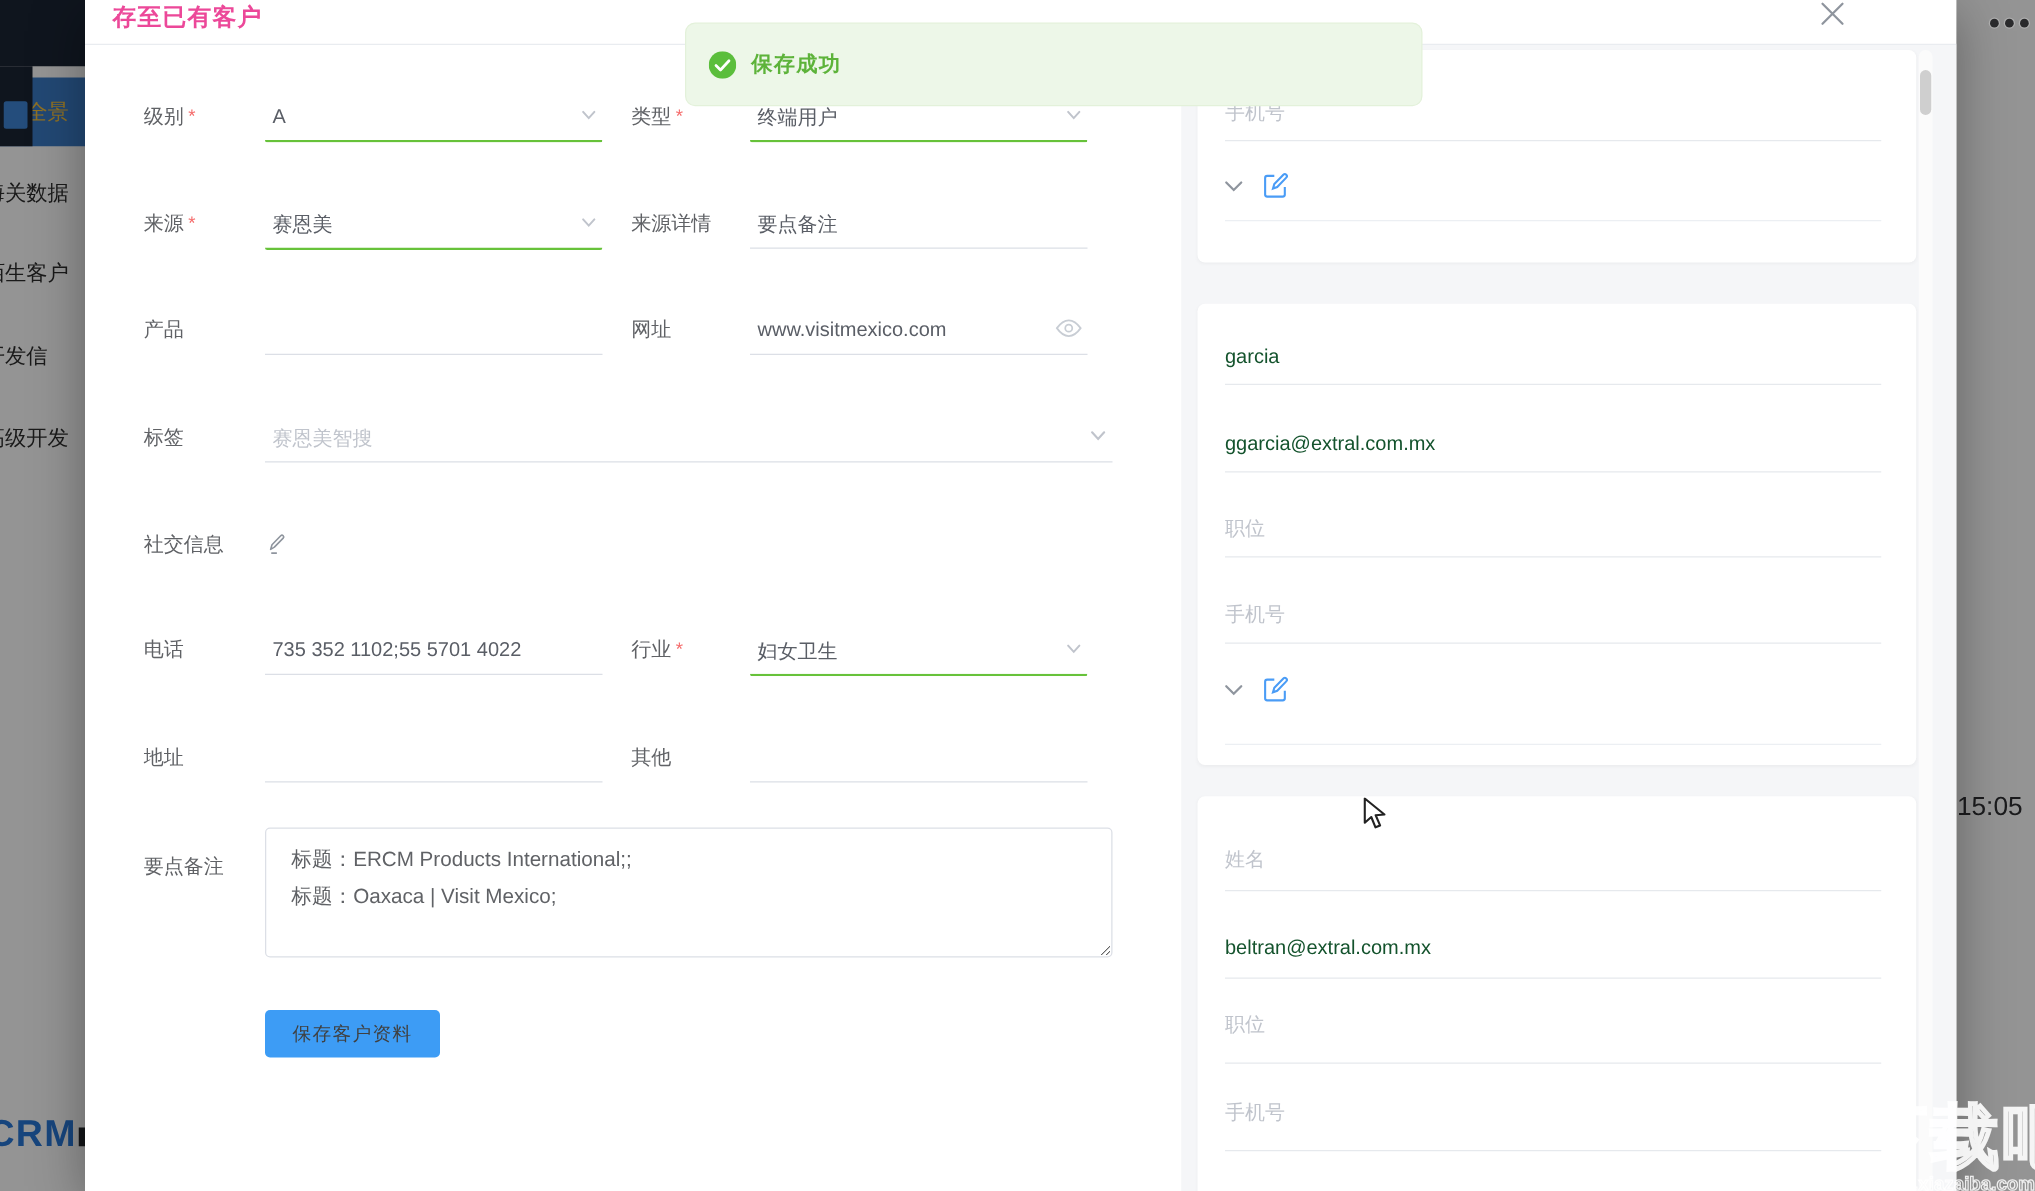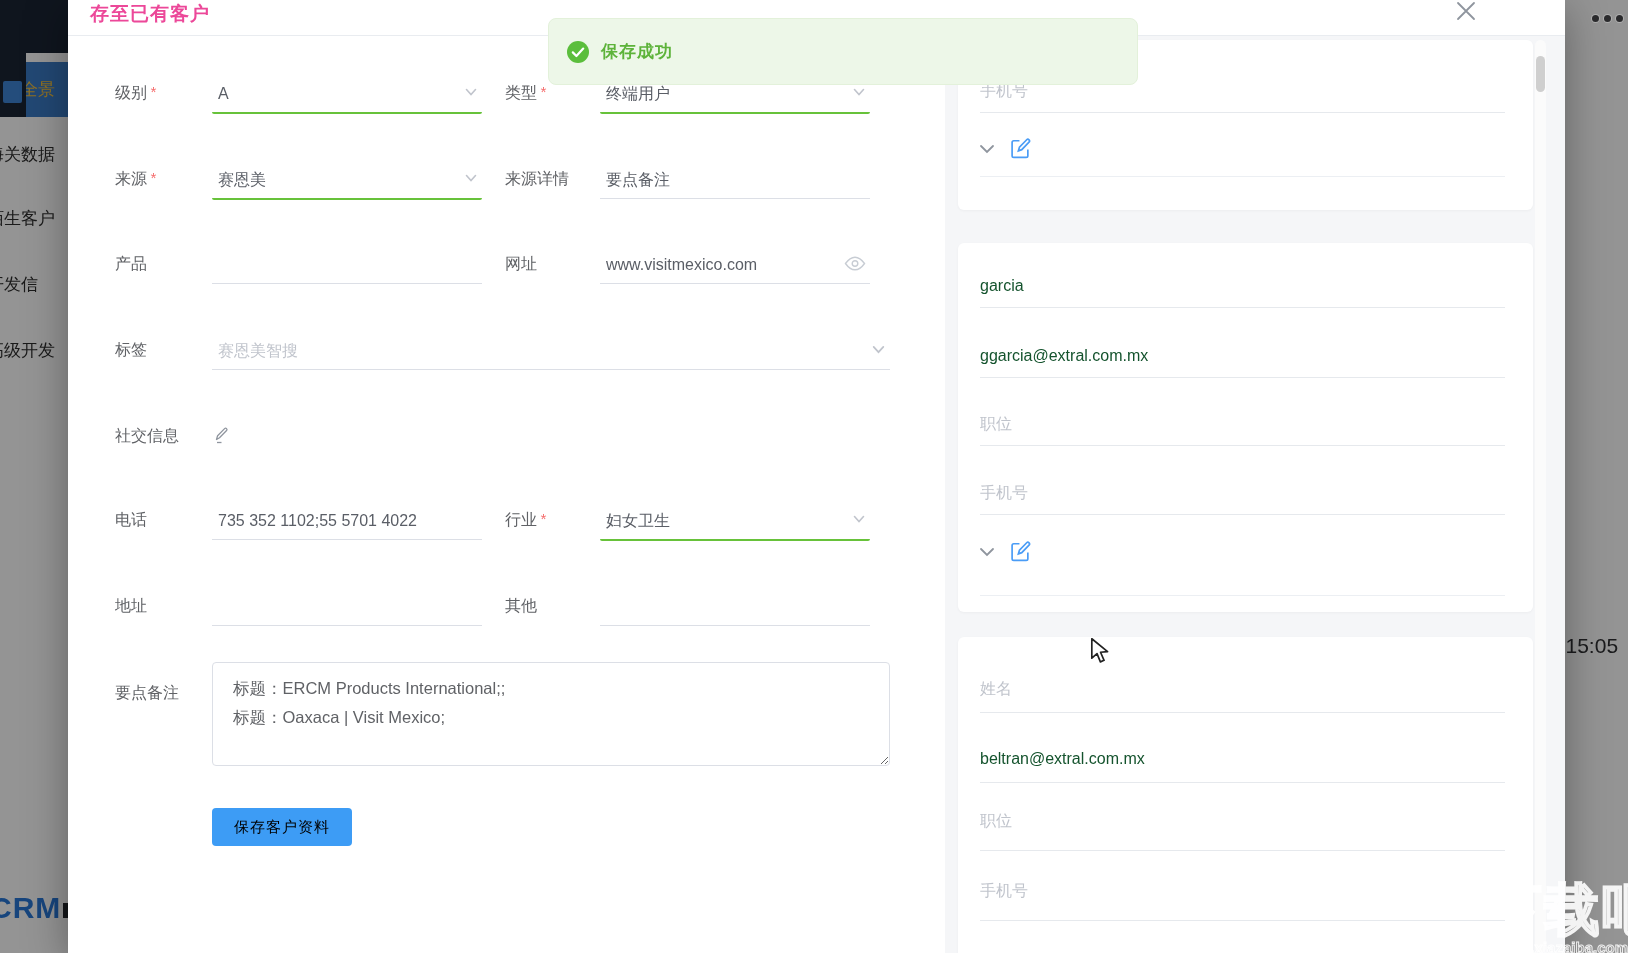--- a/index.html
+++ b/index.html
@@ -38,21 +38,21 @@
   .fctl{height:36px;display:flex;align-items:center;font-size:16px;color:#5a5e66;white-space:nowrap;overflow:hidden;}
   .fctl .val{flex:1;padding-left:6px;}
   .fctl .chev{flex:0 0 auto;margin-right:4px;}
   .ul-green{border-bottom:2px solid #67c23a;border-radius:0 0 2px 2px;}
   .ul-gray{border-bottom:1px solid #dcdfe6;}
   .ph{color:#c0c4cc !important;}
   .notes{left:212px;top:662px;width:678px;height:104px;border:1px solid #dcdfe6;border-radius:4px;
          box-sizing:border-box;padding:11px 20px;font-size:16.5px;line-height:29px;color:#606266;
          font-family:"Liberation Sans","DejaVu Sans",sans-serif;resize:both;outline:none;background:#fff;}
   .save-btn{left:212px;top:808px;width:140px;height:38px;background:#3d9cf5;border:none;border-radius:4px;
-            color:#000000;font-size:15px;letter-spacing:1px;cursor:pointer;
+            color:#404040;font-size:15px;letter-spacing:1px;cursor:pointer;
             font-family:"Liberation Sans","DejaVu Sans",sans-serif;}
 
   
   .f-sb-track{left:951px;top:40px;width:12px;height:905px;background:#f5f5f5;border-radius:6px;z-index:3;}
   .f-sb-thumb{left:953px;top:140px;width:8px;height:762px;background:#d9d9d9;border-radius:4px;z-index:3;}
 
   
   .panel{left:945px;top:36px;width:620px;height:917px;background:#f5f6f8;z-index:3;}
   .card{background:#fff;border-radius:6px;box-shadow:0 1px 3px rgba(0,0,0,.04);}
   .ctext{height:22px;line-height:22px;font-size:16px;color:#14532d;white-space:nowrap;}

